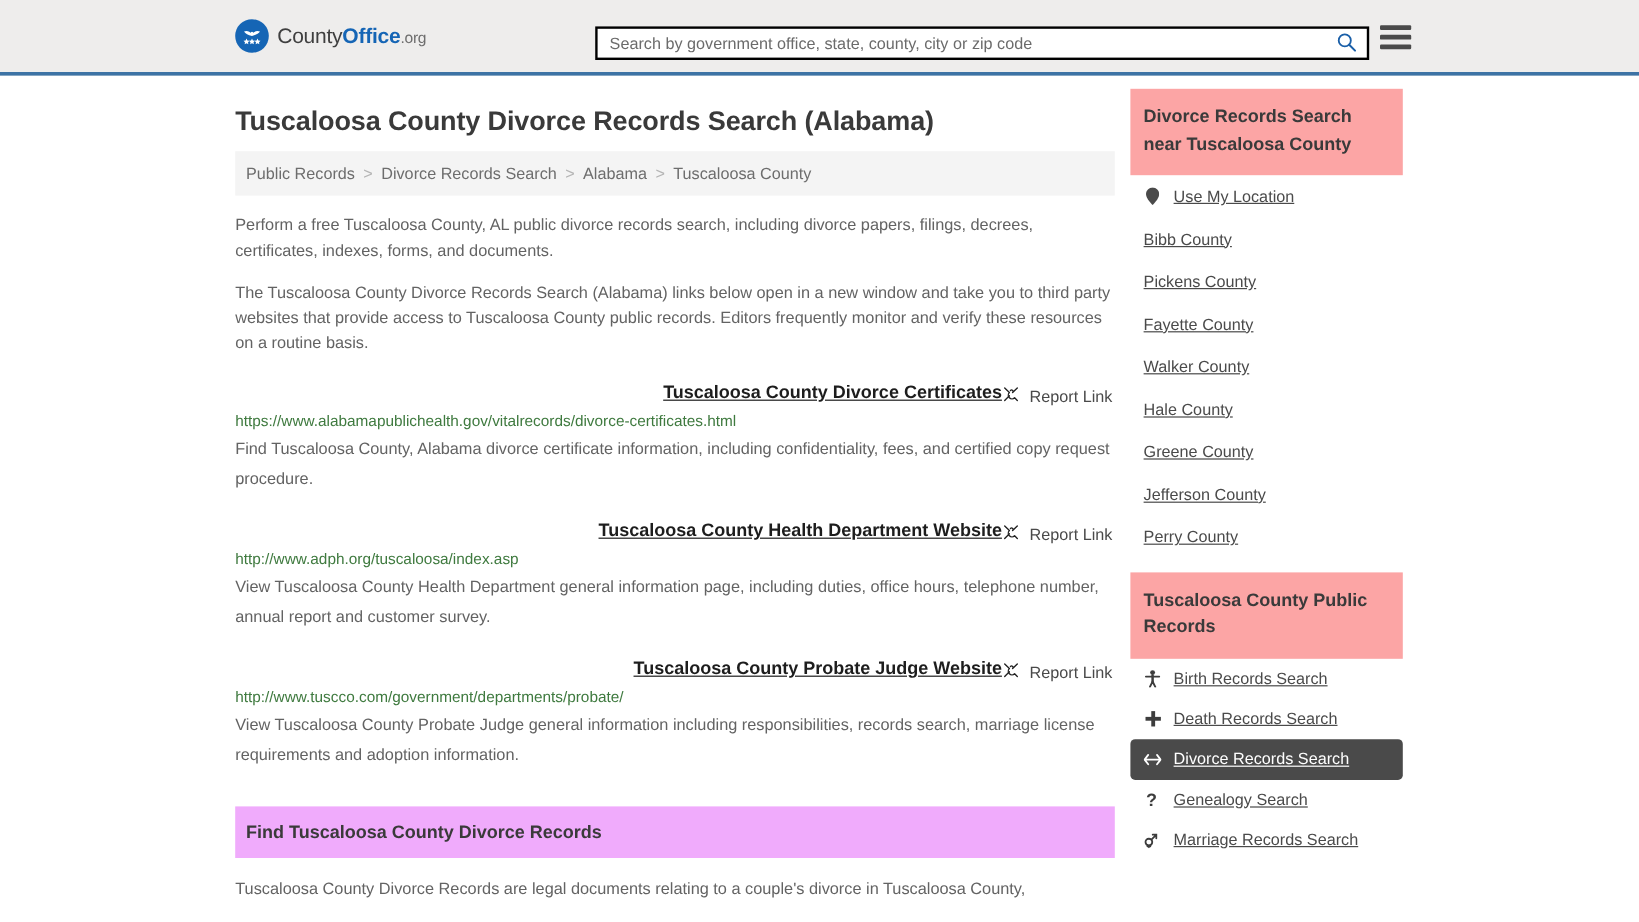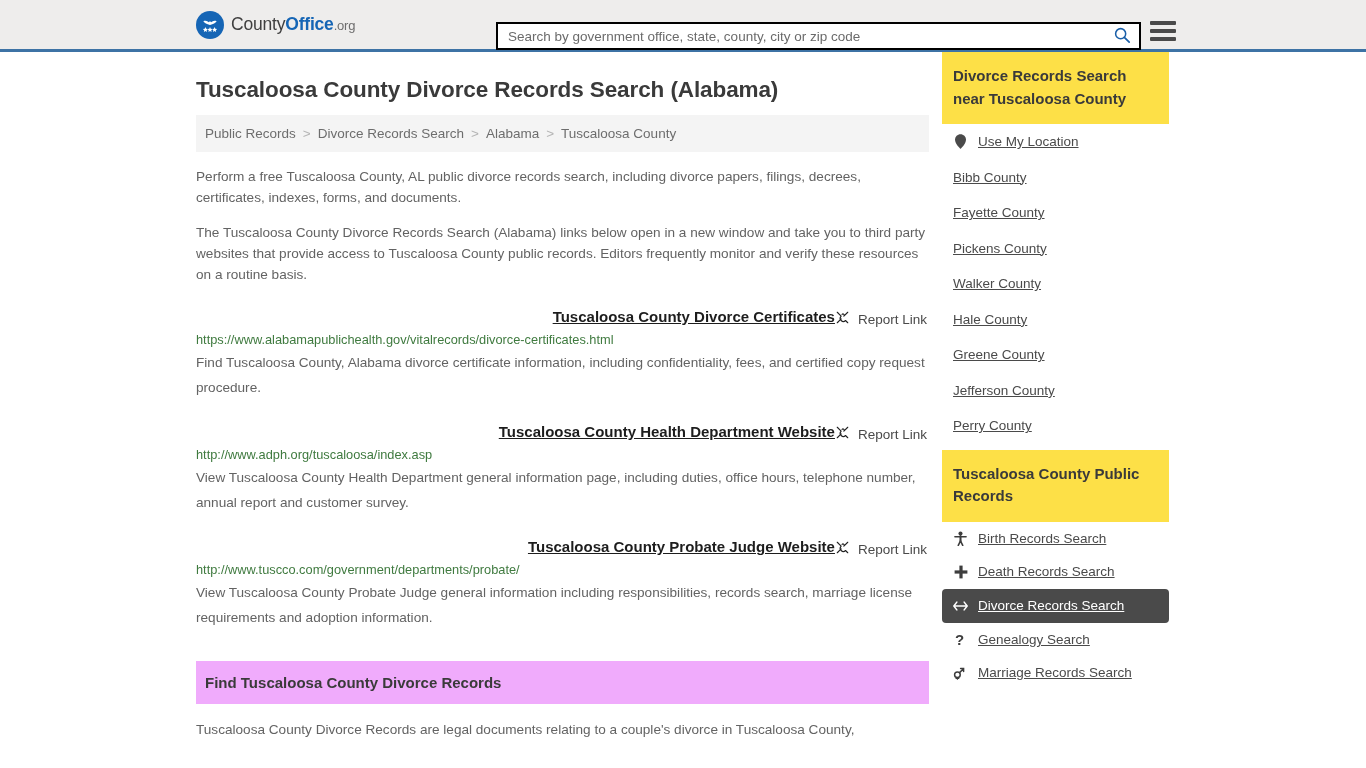--- a/index.html
+++ b/index.html
@@ -8,21 +8,21 @@
     width: 1366px;
     height: 768px;
     overflow: hidden;
     background: #ffffff;
     font-family: "Liberation Sans", sans-serif;
     color: #555555;
   }
 
   
   .site-header {
-    height: 52px;
+    height: 63px;
     background: #eeedec;
     border-bottom: 3px solid #3d73a5;
     display: flex;
     align-items: center;
     position: relative;
   }
   .logo-wrap {
     display: flex;
     align-items: center;
     margin-left: 196px;
@@ -189,26 +189,27 @@
   .section-p {
     font-size: 13.6px;
     line-height: 1.6;
     color: #636363;
     margin-top: 15px;
   }
 
   
   .side-panel { margin-bottom: 6px; }
   .side-panel-head {
-    background: #fde047;
+    background: #fca5a5;
     padding: 13px 11px 14px 11px;
     font-size: 15px;
     font-weight: bold;
     color: #3a3a3a;
     line-height: 1.5;
+    margin-top: 11px;
   }
   .side-list { list-style: none; }
   .side-item {
     display: flex;
     align-items: center;
     gap: 10px;
     padding: 8px 11px;
     border-radius: 4px;
   }
   .side-item.active { background: #4a4a4a; }
@@ -359,25 +360,25 @@
               </svg>
             </span>
             <a href="#">Use My Location</a>
           </li>
           <li class="side-item no-icon">
 
             <a href="#">Bibb County</a>
           </li>
           <li class="side-item no-icon">
 
+            <a href="#">Pickens County</a>
+          </li>
+          <li class="side-item no-icon">
+
             <a href="#">Fayette County</a>
-          </li>
-          <li class="side-item no-icon">
-
-            <a href="#">Pickens County</a>
           </li>
           <li class="side-item no-icon">
 
             <a href="#">Walker County</a>
           </li>
           <li class="side-item no-icon">
 
             <a href="#">Hale County</a>
           </li>
           <li class="side-item no-icon">

